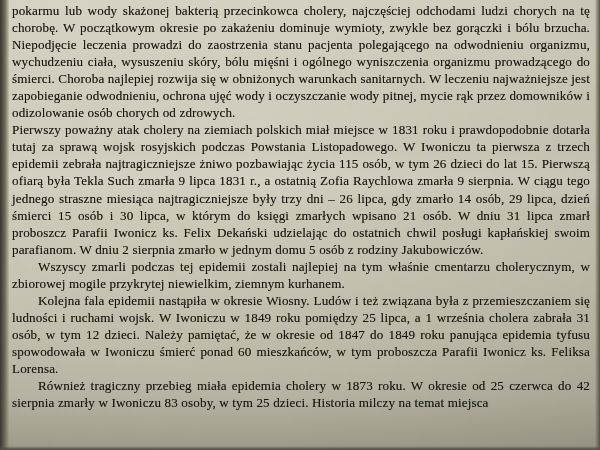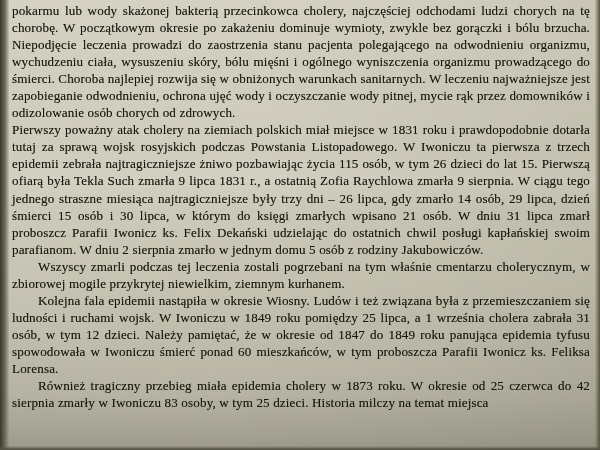--- a/index.html
+++ b/index.html
@@ -119,20 +119,20 @@
 <div class="panel">
 
   <div class="edge-left"></div>
   <div class="edge-right"></div>
   <div class="sheen-a"></div>
   <div class="sheen-b"></div>
 
   <div class="text-body">
     <p class="para-hang">pokarmu lub wody skażonej bakterią przecinkowca cholery, najczęściej odchodami ludzi chorych na tę chorobę. W początkowym okresie po zakażeniu dominuje wymioty, zwykle bez gorączki i bólu brzucha. Niepodjęcie leczenia prowadzi do zaostrzenia stanu pacjenta polegającego na odwodnieniu organizmu, wychudzeniu ciała, wysuszeniu skóry, bólu mięśni i ogólnego wyniszczenia organizmu prowadzącego do śmierci. Choroba najlepiej rozwija się w obniżonych warunkach sanitarnych. W leczeniu najważniejsze jest zapobieganie odwodnieniu, ochrona ujęć wody i oczyszczanie wody pitnej, mycie rąk przez domowników i odizolowanie osób chorych od zdrowych.</p>
     <p class="para-hang">Pierwszy poważny atak cholery na ziemiach polskich miał miejsce w 1831 roku i prawdopodobnie dotarła tutaj za sprawą wojsk rosyjskich podczas Powstania Listopadowego. W Iwoniczu ta pierwsza z trzech epidemii zebrała najtragiczniejsze żniwo pozbawiając życia 115 osób, w tym 26 dzieci do lat 15. Pierwszą ofiarą była Tekla Such zmarła 9 lipca 1831 r., a ostatnią Zofia Raychlowa zmarła 9 sierpnia. W ciągu tego jednego straszne miesiąca najtragiczniejsze były trzy dni – 26 lipca, gdy zmarło 14 osób, 29 lipca, dzień śmierci 15 osób i 30 lipca, w którym do księgi zmarłych wpisano 21 osób. W dniu 31 lipca zmarł proboszcz Parafii Iwonicz ks. Felix Dekański udzielając do ostatnich chwil posługi kapłańskiej swoim parafianom. W dniu 2 sierpnia zmarło w jednym domu 5 osób z rodziny Jakubowiczów.</p>
-    <p class="para-indent">Wszyscy zmarli podczas tej leczenia zostali pogrzebani na tym właśnie cmentarzu cholerycznym, w zbiorowej mogile przykrytej niewielkim, ziemnym kurhanem.</p>
+    <p class="para-indent">Wszyscy zmarli podczas tej epidemii zostali najlepiej na tym właśnie cmentarzu cholerycznym, w zbiorowej mogile przykrytej niewielkim, ziemnym kurhanem.</p>
     <p class="para-indent">Kolejna fala epidemii nastąpiła w okresie Wiosny. Ludów i też związana była z przemieszczaniem się ludności i ruchami wojsk. W Iwoniczu w 1849 roku pomiędzy 25 lipca, a 1 września cholera zabrała 31 osób, w tym 12 dzieci. Należy pamiętać, że w okresie od 1847 do 1849 roku panująca epidemia tyfusu spowodowała w Iwoniczu śmierć ponad 60 mieszkańców, w tym proboszcza Parafii Iwonicz ks. Feliksa Lorensa.</p>
     <p class="para-indent">Również tragiczny przebieg miała epidemia cholery w 1873 roku. W okresie od 25 czerwca do 42 sierpnia zmarły w Iwoniczu 83 osoby, w tym 25 dzieci. Historia milczy na temat miejsca</p>
   </div>
 
   <div class="edge-bottom"></div>
   <div class="cut-bottom"></div>
 </div>
 
 </body></html>

